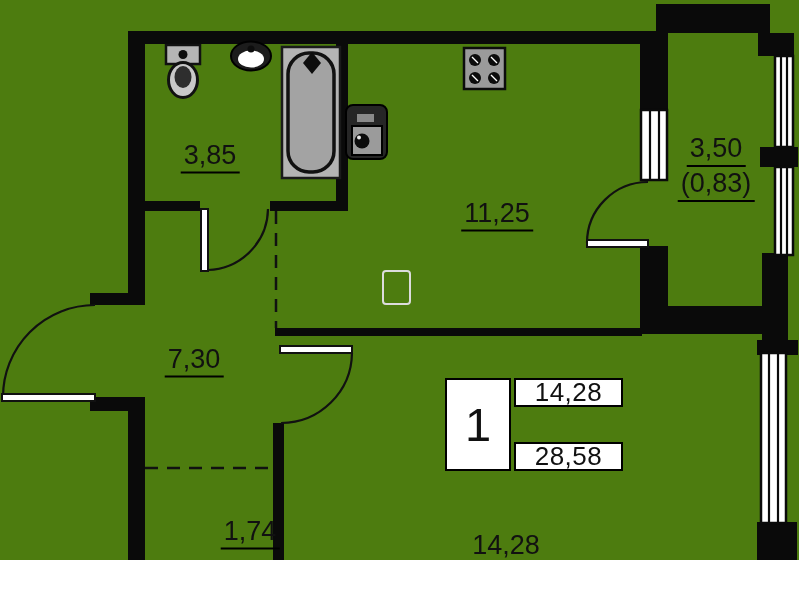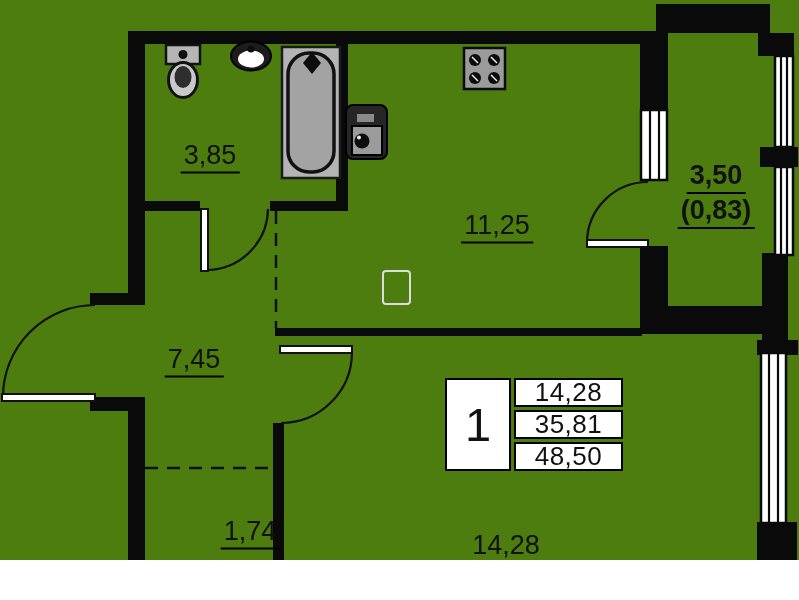--- a/index.html
+++ b/index.html
@@ -171,43 +171,42 @@
       </g>
 
       <rect x="383" y="271" width="27" height="33" rx="3" fill="none" stroke="#dcdcdc" stroke-width="2"></rect>
     </g>
   </svg>
 
   <div class="room-label" style="left:210px;top:156px;">
     <span class="u">3,85</span>
   </div>
 
-  <div class="room-label" style="left:497px;top:226px;">
+  <div class="room-label" style="left:497px;top:214px;">
     <span class="u">11,25</span>
   </div>
 
-  <div class="room-label" style="left:716px;top:194px;font-weight:bold;">
+  <div class="room-label" style="left:716px;top:167px;">
     <span class="u">3,50</span><br>
     <span class="u">(0,83)</span>
   </div>
 
   <div class="room-label" style="left:194px;top:360px;">
-    <span class="u">7,45</span>
+    <span class="u">7,30</span>
   </div>
 
   <div class="room-label" style="left:214px;top:532px;margin-left:36px;">
     <span class="u">1,74</span>
   </div>
 
   <div class="room-label" style="left:506px;top:546px;">
     <span class="u">14,28</span>
   </div>
 
   <div class="info-table">
     <div class="cell-rooms">1</div>
     <div class="cols">
       <div class="val">14,28</div>
-      <div class="val">35,81</div>
-      <div class="val">48,50</div>
+      <div class="val">28,58</div>
     </div>
   </div>
 
 </div>
 
 </body></html>

